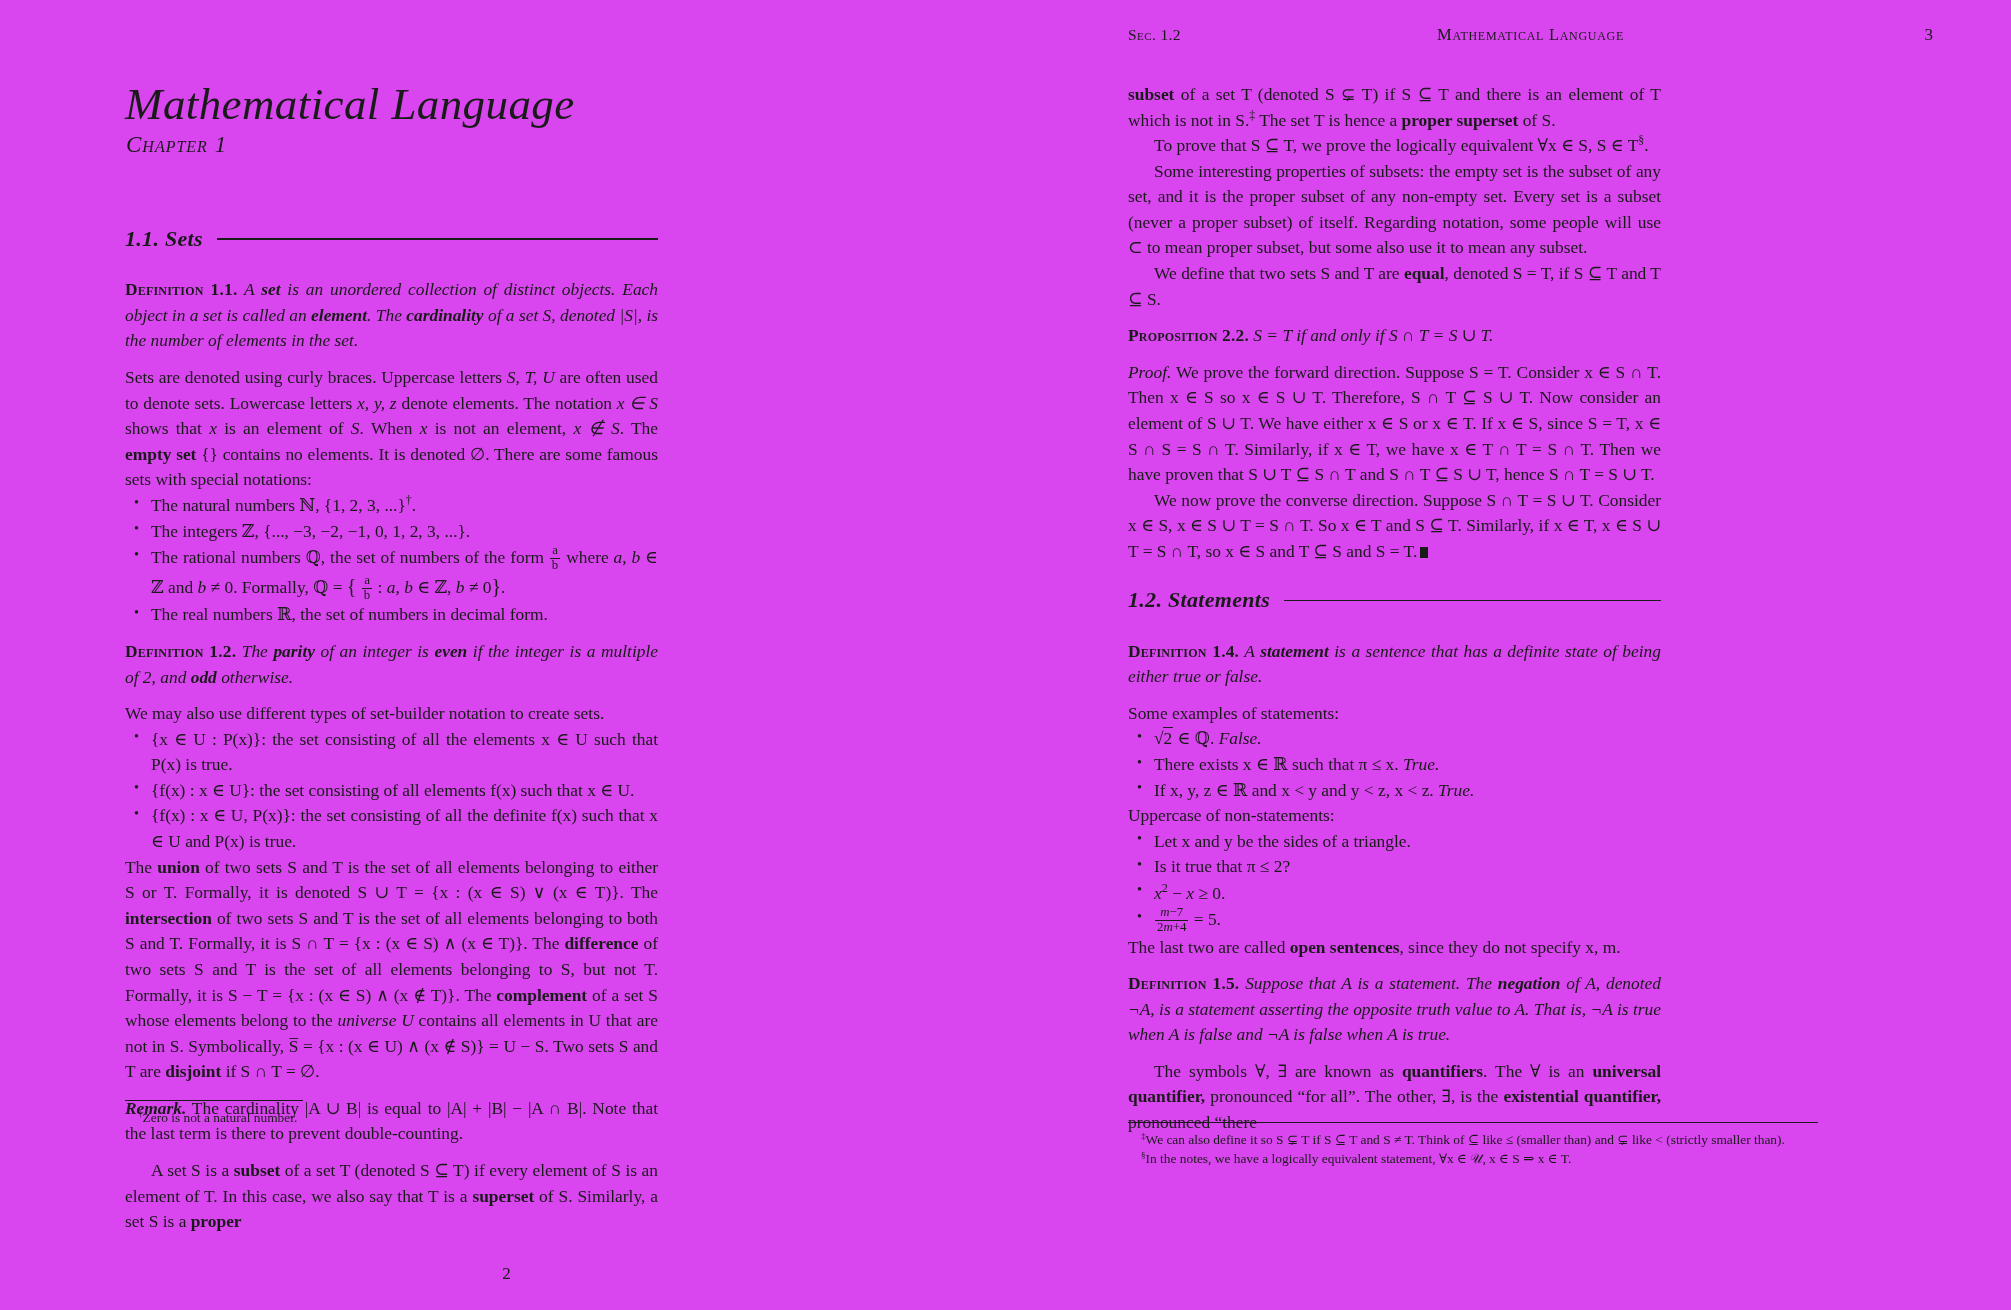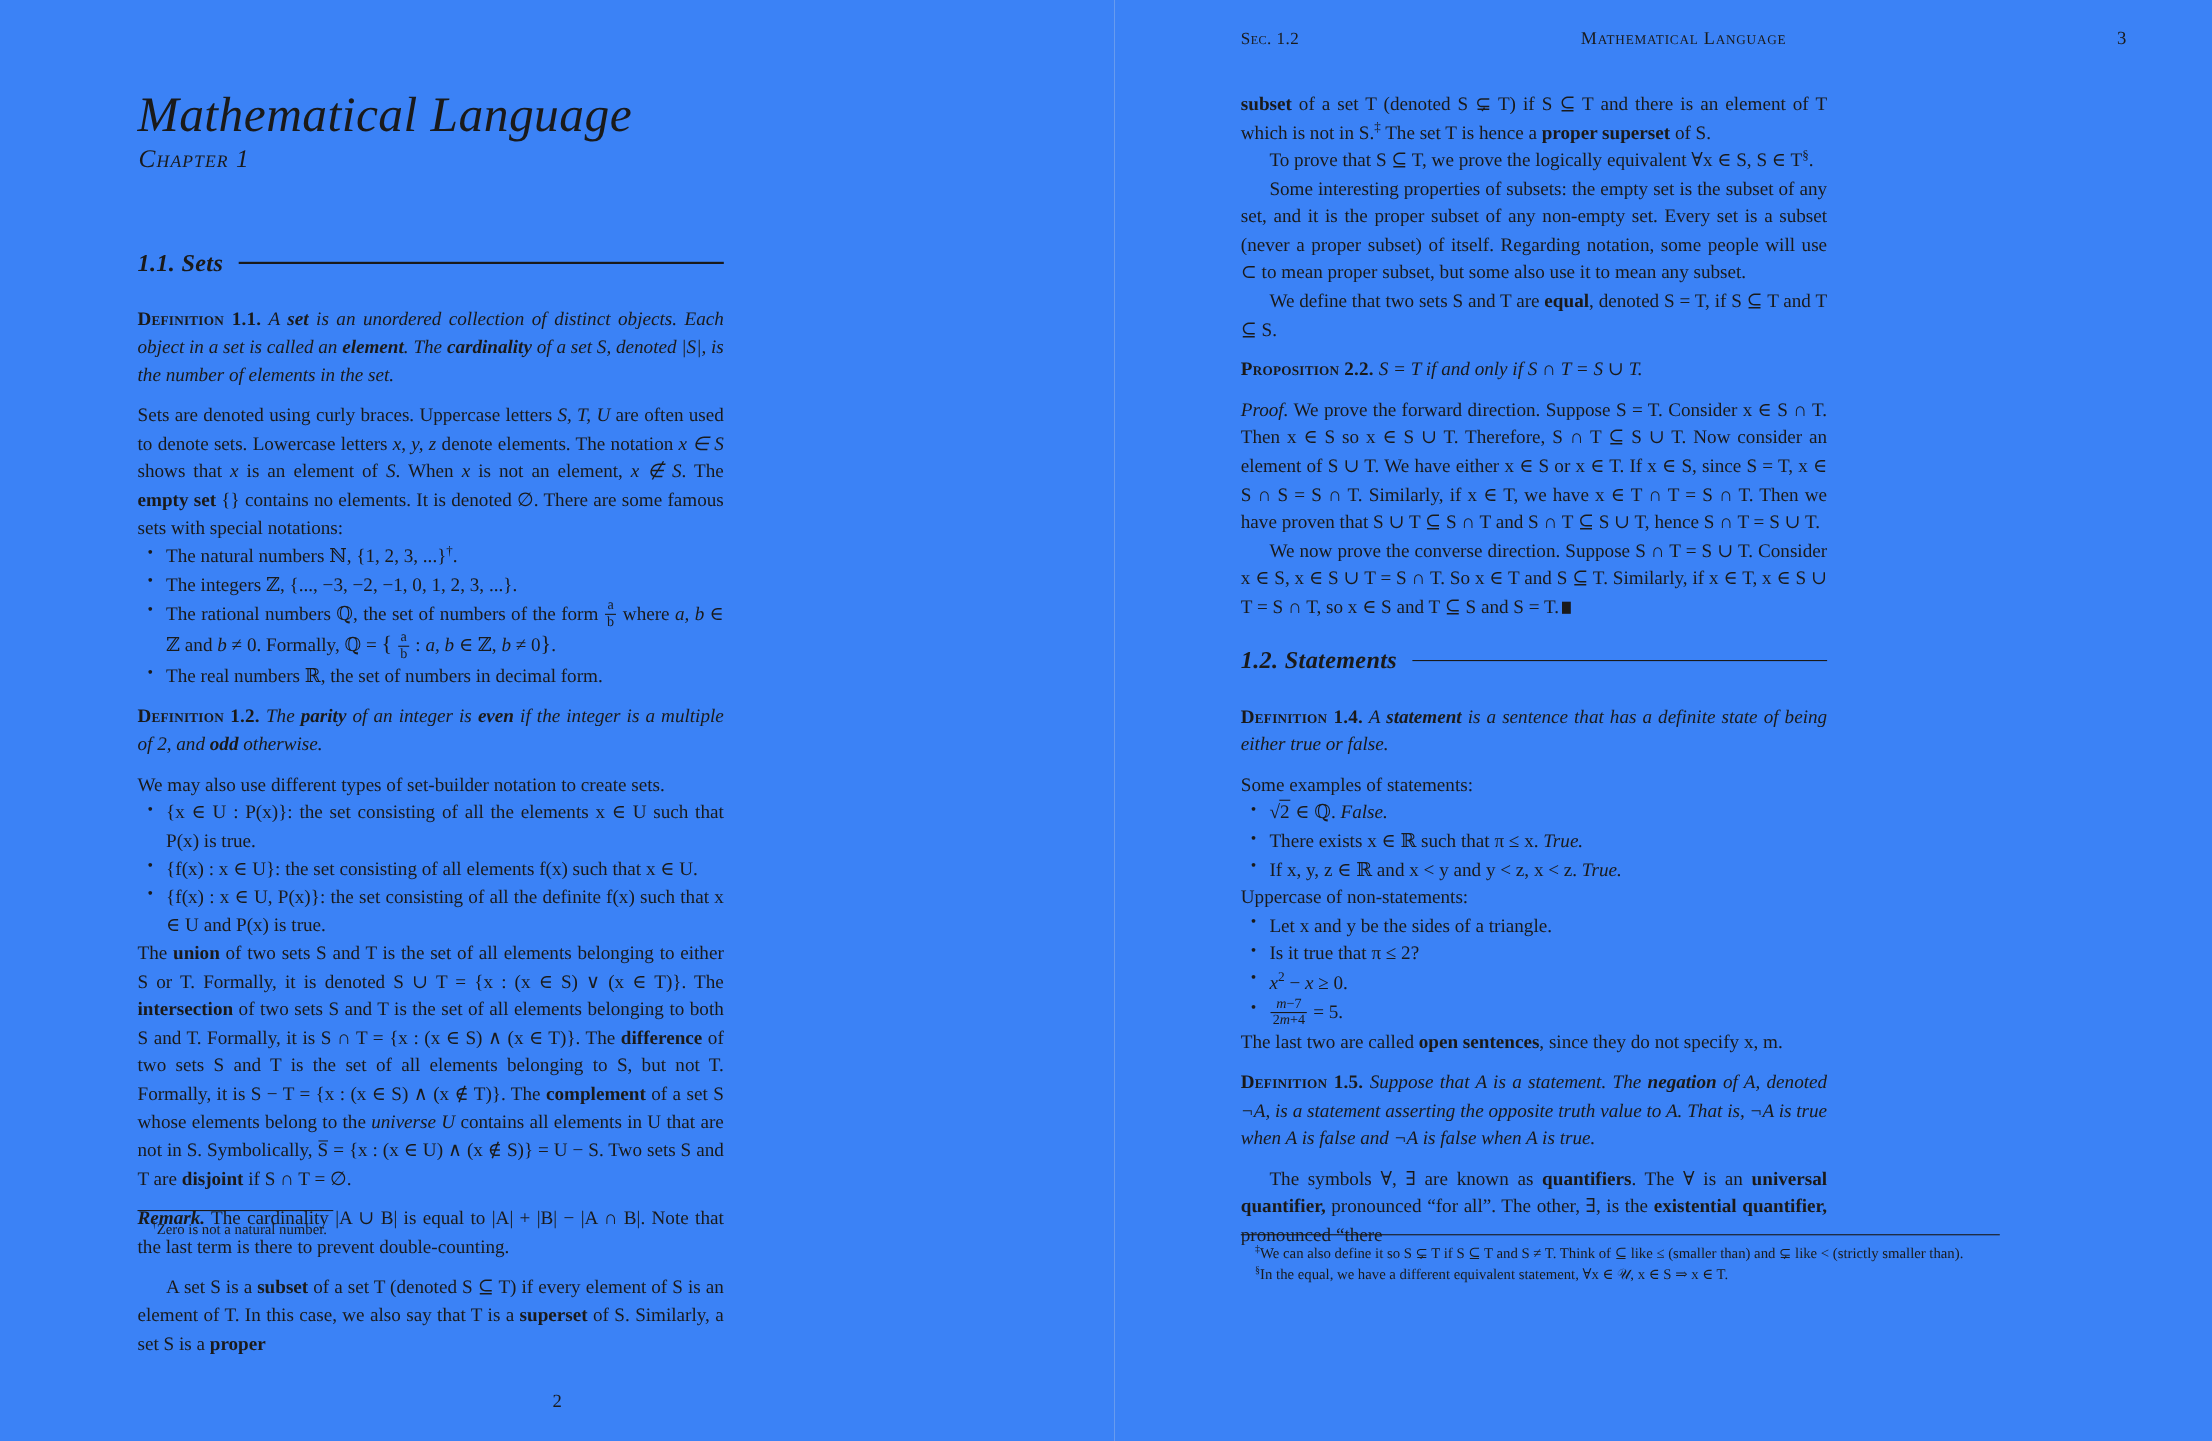--- a/index.html
+++ b/index.html
@@ -16,21 +16,21 @@
   }
   .spread {
     position: relative;
     width: 2011px;
     height: 1310px;
     display: flex;
   }
   .page {
     position: relative;
     height: 1310px;
-    background: #3b82f6;
+    background: #d946ef;
     box-sizing: border-box;
   }
   .page-left  { width: 1013px; }
   .page-right { width: 998px; }
   .gutter {
     position: absolute;
     left: 1013px;
     top: 0;
     width: 1px;
     height: 1310px;
@@ -313,18 +313,18 @@
 
 
       <p class="para indent"><span>The symbols ∀, ∃ are known as </span><span class="bf">quantifiers</span><span>. The ∀ is an </span><span class="bf">universal quantifier,</span><span> pronounced “for all”. The other, ∃, is the </span><span class="bf">existential quantifier,</span><span> pronounced “there</span></p>
 
     </div>
 
     <div style="position:absolute; left:115px; top:1122px; width:690px;">
       <div class="fn-rule wide"></div>
       <div class="footnotes">
         <p><sup class="fn">‡</sup><span>We can also define it so S ⊊ T if S ⊆ T and S ≠ T. Think of ⊆ like ≤ (smaller than) and ⊊ like &lt; (strictly smaller than).</span></p>
-        <p><sup class="fn">§</sup><span>In the equal, we have a different equivalent statement, ∀x ∈ 𝒰, x ∈ S ⇒ x ∈ T.</span></p>
+        <p><sup class="fn">§</sup><span>In the notes, we have a logically equivalent statement, ∀x ∈ 𝒰, x ∈ S ⇒ x ∈ T.</span></p>
       </div>
     </div>
 
   </div>
 </div>
 
 </body></html>

